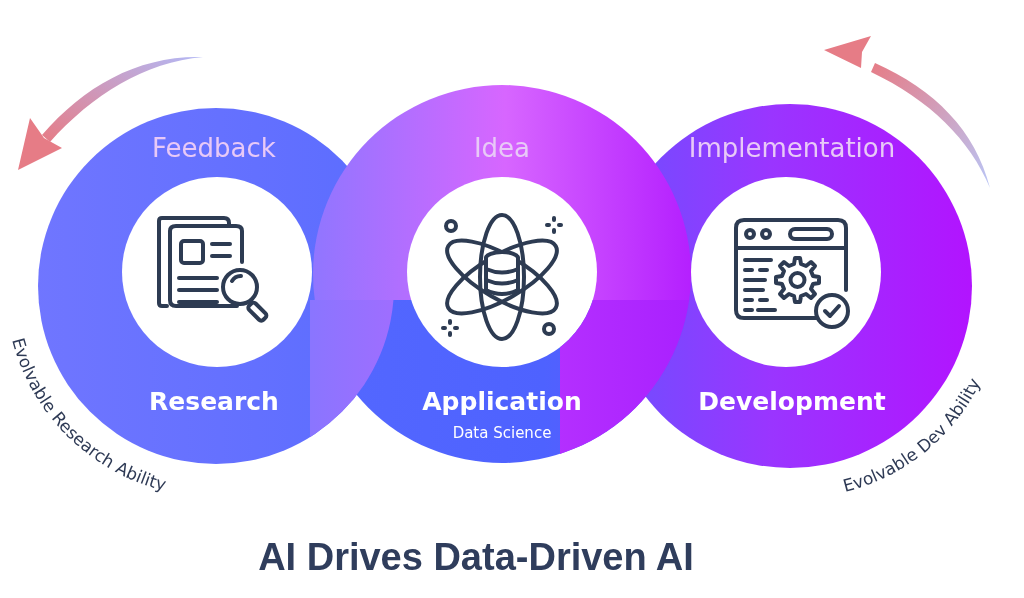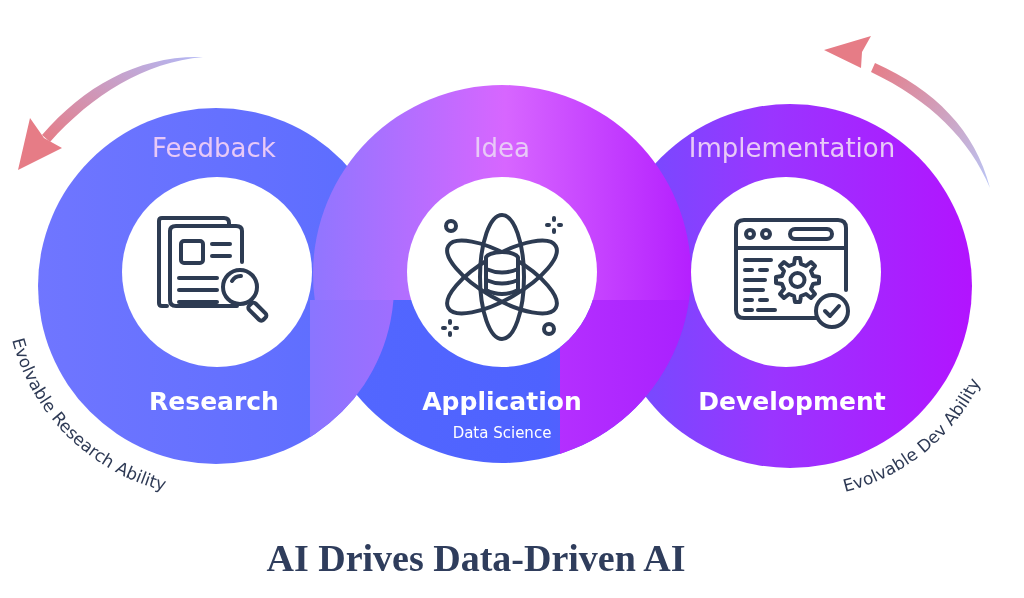--- a/index.html
+++ b/index.html
@@ -2,21 +2,21 @@
 <html><head>
 <meta charset="utf-8">
 <style>
   html, body { margin: 0; padding: 0; background: #ffffff; }
   body { width: 1024px; height: 598px; position: relative; overflow: hidden; font-family: "DejaVu Sans", sans-serif; }
   #stage { position: absolute; left: 0; top: 0; width: 1024px; height: 598px; }
   .ring-label-top { font-family: "DejaVu Sans", sans-serif; font-size: 26px; fill: #e8c9f7; text-anchor: middle; }
   .ring-label-bottom { font-family: "DejaVu Sans", sans-serif; font-weight: bold; font-size: 25px; fill: #ffffff; text-anchor: middle; }
   .ring-sub { font-family: "DejaVu Sans", sans-serif; font-size: 15px; fill: #ffffff; text-anchor: middle; }
   .arc-text { font-family: "DejaVu Sans", sans-serif; font-size: 17px; fill: #2e3a55; }
-  .main-title { position: absolute; left: 0; width: 952px; top: 536px; text-align: center; font-family: Liberation Serif, serif; font-weight: bold; font-size: 38px; color: #2f3d5c; letter-spacing: 0px; }
+  .main-title { position: absolute; left: 0; width: 952px; top: 536px; text-align: center; font-family: Liberation Sans, sans-serif; font-weight: bold; font-size: 38px; color: #2f3d5c; letter-spacing: 0px; }
   .icon-stroke { fill: none; stroke: #2d3b52; stroke-width: 4; stroke-linecap: round; stroke-linejoin: round; }
 </style>
 </head>
 <body>
 
 <svg id="stage" width="1024" height="598" viewBox="0 0 1024 598" xmlns="http://www.w3.org/2000/svg">
   <defs>
     <linearGradient id="gLeft" x1="0" y1="0" x2="1" y2="0">
       <stop offset="0" stop-color="#7076ff"></stop>
       <stop offset="1" stop-color="#5a6cff"></stop>

